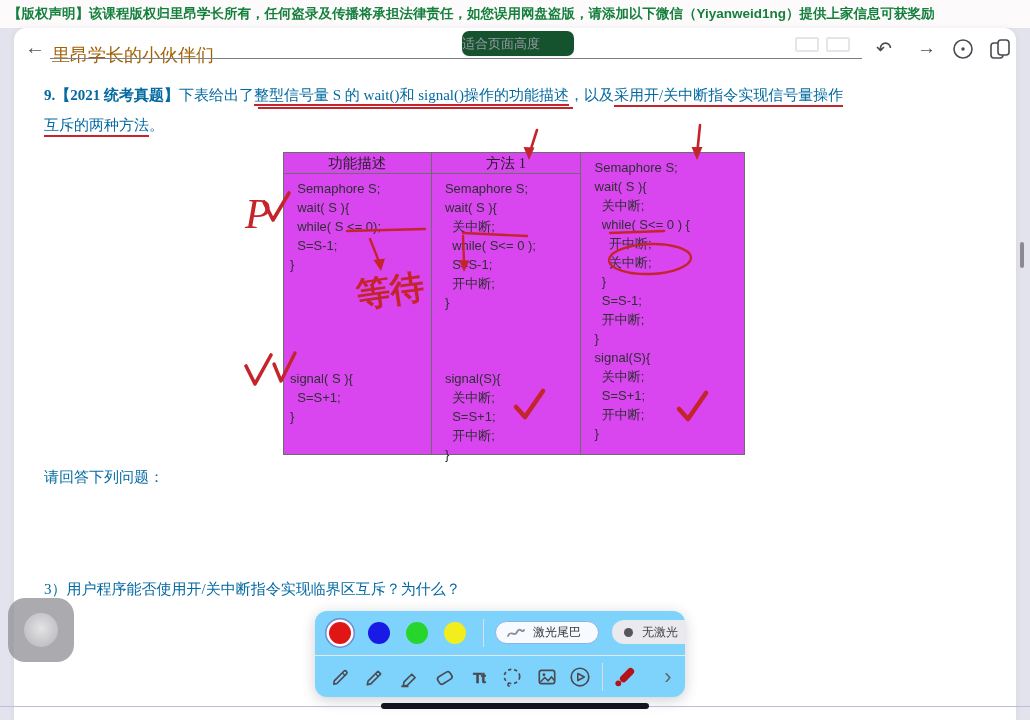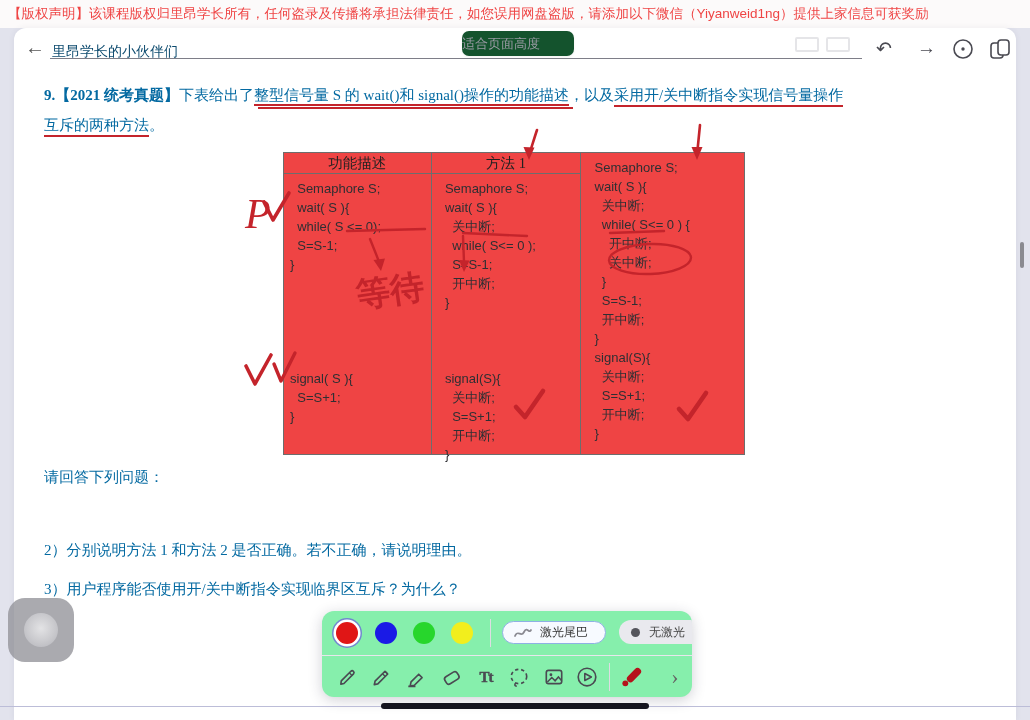--- a/index.html
+++ b/index.html
@@ -3,68 +3,68 @@
 <meta charset="utf-8">
 <style>
   * { margin:0; padding:0; box-sizing:border-box; }
   html,body { width:1030px; height:720px; overflow:hidden; }
   body { background:#e2e3ed; font-family:"Liberation Sans", sans-serif; }
   .screen { position:relative; width:1030px; height:720px; }
   .abs { position:absolute; }
 
   
   .banner { left:0; top:0; width:1030px; height:28px; background:#fcfafa;
-            color:#ef4444; font-weight:normal; font-size:13.5px; line-height:28px;
+            color:#15803d; font-weight:bold; font-size:13.5px; line-height:28px;
             padding-left:8px; white-space:nowrap; font-family:"Liberation Sans", sans-serif; }
 
   
   .card { left:14px; top:28px; width:1002px; height:692px; background:#ffffff;
           border-radius:12px 12px 0 0; box-shadow:0 0 6px rgba(60,60,90,.08); }
 
   
   .back-btn { left:25px; top:36px; font-size:20px; color:#555; cursor:pointer; }
-  .doc-title { left:52px; top:43px; font-size:14px; color:#0c4a6e; }
+  .doc-title { left:52px; top:43px; font-size:18px; color:#a16207; }
   .title-underline { left:50px; top:58px; width:812px; height:1px; background:#7e7e88; }
   .fit-pill { left:462px; top:31px; width:112px; height:25px; background:#14532d;
               border-radius:7px; color:#9a9aa4; font-size:13px; text-align:left;
               line-height:25px; box-shadow:0 1px 3px rgba(0,0,0,.06); }
   .ghost-ic { width:24px; height:15px; border:2px solid #2a2a40; border-radius:2px; opacity:.12; }
   .tb-ic { font-size:19px; color:#4a4a52; cursor:pointer; }
 
   
   .doc { font-family:Liberation Serif, serif; color:#0369a1; font-size:15px; white-space:nowrap; }
   .qtag { font-weight:bold; }
   .ru  { border-bottom:2px solid #c4242b; padding-bottom:2px; }
   .ru2 { position:relative; border-bottom:2px solid #c4242b; padding-bottom:1px; }
   .ru2::after { content:""; position:absolute; left:4px; right:-4px; bottom:-5px;
                 height:2px; background:#c4242b; }
 
   
   .sem-table { left:283px; top:152px; width:462px; height:303px; border:1px solid #6d6d6d;
-               display:flex; background:#ef4444; }
+               display:flex; background:#d946ef; }
   .tcol { height:100%; }
   .tcol + .tcol { border-left:1px solid #6d6d6d; }
   .tcol:nth-child(1){ width:147px; } .tcol:nth-child(2){ width:150px; } .tcol:nth-child(3){ width:164px; }
   .thead { height:21px; border-bottom:1px solid #6d6d6d; text-align:center;
            font-family:"Liberation Serif", serif; font-size:14.5px; color:#222; line-height:20px; }
   .tcode { font-family:Liberation Sans, sans-serif; font-size:13px; line-height:19px;
            color:#2f2f33; padding:5px 0 0 6px; white-space:pre; }
 
   
   .ink { left:0; top:0; pointer-events:none; z-index:40; }
 
   
   .assist { left:8px; top:598px; width:66px; height:64px; border-radius:17px;
             background:rgba(146,146,152,.78); }
   .assist .inner { position:absolute; left:16px; top:15px; width:34px; height:34px; border-radius:50%;
             background:radial-gradient(circle at 50% 45%, #e3e3e5 0%, #c9c9cd 55%, #b2b2b8 100%); }
 
   
-  .anno-bar { left:322px; top:611px; width:370px; height:86px; background:#86efac; border-radius:12px;
-              box-shadow:0 3px 14px rgba(40,40,70,.22); overflow:hidden;font-family:Liberation Serif, serif; }
+  .anno-bar { left:315px; top:611px; width:370px; height:86px; background:#7dd3fc; border-radius:12px;
+              box-shadow:0 3px 14px rgba(40,40,70,.22); overflow:hidden; }
   .anno-bar .rowline { position:absolute; left:0; top:44px; width:100%; height:1px; background:#e7e7ec; }
   .dot { position:absolute; width:22px; height:22px; border-radius:50%; top:11px; cursor:pointer; }
   .dot.sel { box-shadow:0 0 0 2.5px #fff, 0 0 0 4px #7287cf; }
   .vdiv { position:absolute; width:1px; background:#ddddE2; }
   .pill { position:absolute; border-radius:12px; font-size:12px; display:flex; align-items:center;
           cursor:pointer; white-space:nowrap; }
   .pill-laser { left:180px; top:10px; width:104px; height:23px; border:1px solid #8fb0e4;
                 background:#f7faff; color:#333; padding-left:10px; gap:7px; }
   .pill-nolaser { left:297px; top:9px; width:95px; height:24px; background:#e9e9ee; color:#444;
                 padding-left:12px; gap:9px; }
@@ -165,21 +165,20 @@
   }
   signal(S){
     关中断;
     S=S+1;
     开中断;
   }</pre>
     </div>
   </div>
 
   <div class="abs doc" style="left:44px; top:468px;">请回答下列问题：</div>
-  <div class="abs doc" style="left:44px; top:541px;">2）分别说明方法 1 和方法 2 是否正确。若不正确，请说明理由。</div>
   <div class="abs doc" style="left:44px; top:580px;">3）用户程序能否使用开/关中断指令实现临界区互斥？为什么？</div>
 
   <svg class="abs ink" width="1030" height="720" viewBox="0 0 1030 720" fill="none" stroke="#c4242b" stroke-linecap="round" stroke-linejoin="round">
 
     <g>
       <path d="M537,130 C534,139 532,146 530,152" stroke-width="2.6"></path>
       <polygon points="523.5,147 529,160 534.5,147.5" fill="#c4242b" stroke="none"></polygon>
     </g>
     <g>
       <path d="M700,125 L697.5,150" stroke-width="2.6"></path>

